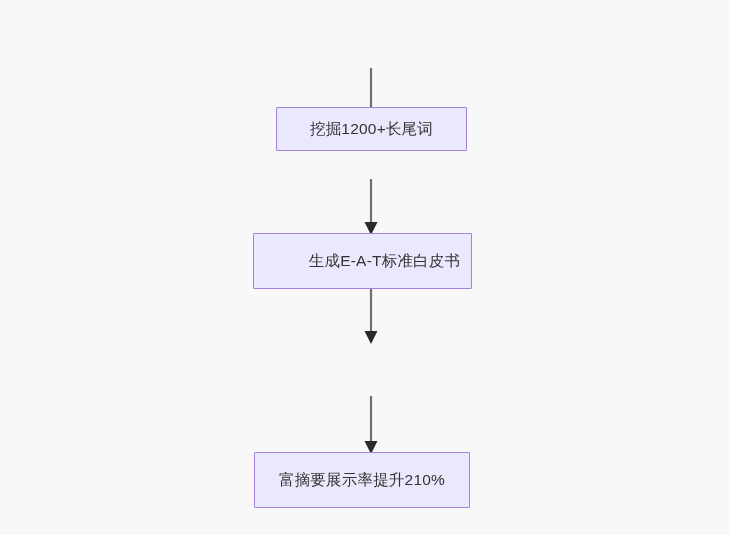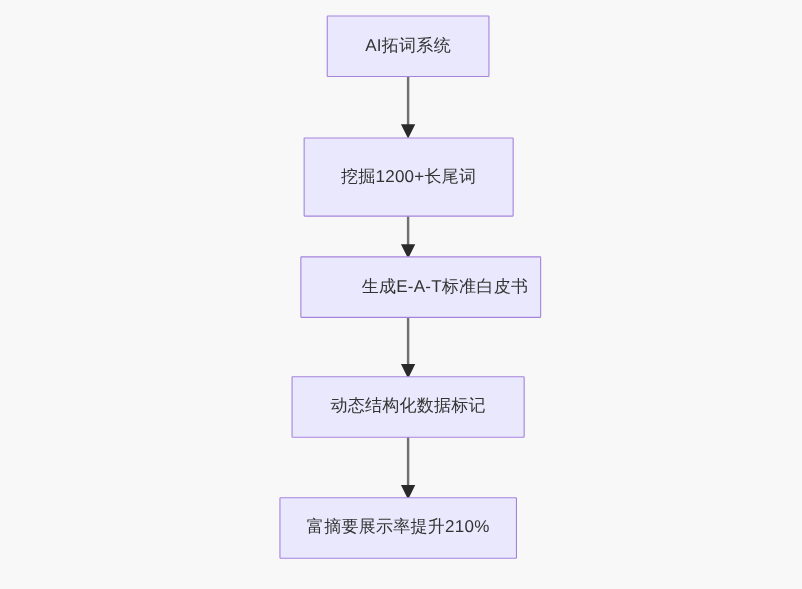--- a/index.html
+++ b/index.html
@@ -76,33 +76,27 @@
     </svg>
   </div>
 
   <div class="edge" style="left:360px; top:396px; width:22px; height:60px;">
     <svg width="22" height="60" viewBox="0 0 22 60" aria-hidden="true">
       <line x1="11" y1="0" x2="11" y2="50" stroke="#707070" stroke-width="2.2"></line>
       <polygon points="11,58 4.5,45 17.5,45" fill="#2a2a2a"></polygon>
     </svg>
   </div>
 
-  <div class="node" style="left:297px; top:14px; width:148px; height:56px;">
-    <span class="node-label">AI拓词系统</span>
-  </div>
 
-  <div class="node" style="left:276px; top:125px; width:191px; height:72px;">
+  <div class="node" style="left:276px; top:107px; width:191px; height:44px;">
     <span class="node-label">挖掘1200+长尾词</span>
   </div>
 
-  <div class="node" style="left:273px; top:233px; width:219px; height:56px;padding-left:44px;">
+  <div class="node" style="left:253px; top:233px; width:219px; height:56px;padding-left:44px;">
     <span class="node-label">生成E-A-T标准白皮书</span>
   </div>
 
-  <div class="node" style="left:265px; top:342px; width:212px; height:56px;">
-    <span class="node-label">动态结构化数据标记</span>
-  </div>
 
   <div class="node" style="left:254px; top:452px; width:216px; height:56px;">
     <span class="node-label">富摘要展示率提升210%</span>
   </div>
 
 </div>
 
 </body></html>

